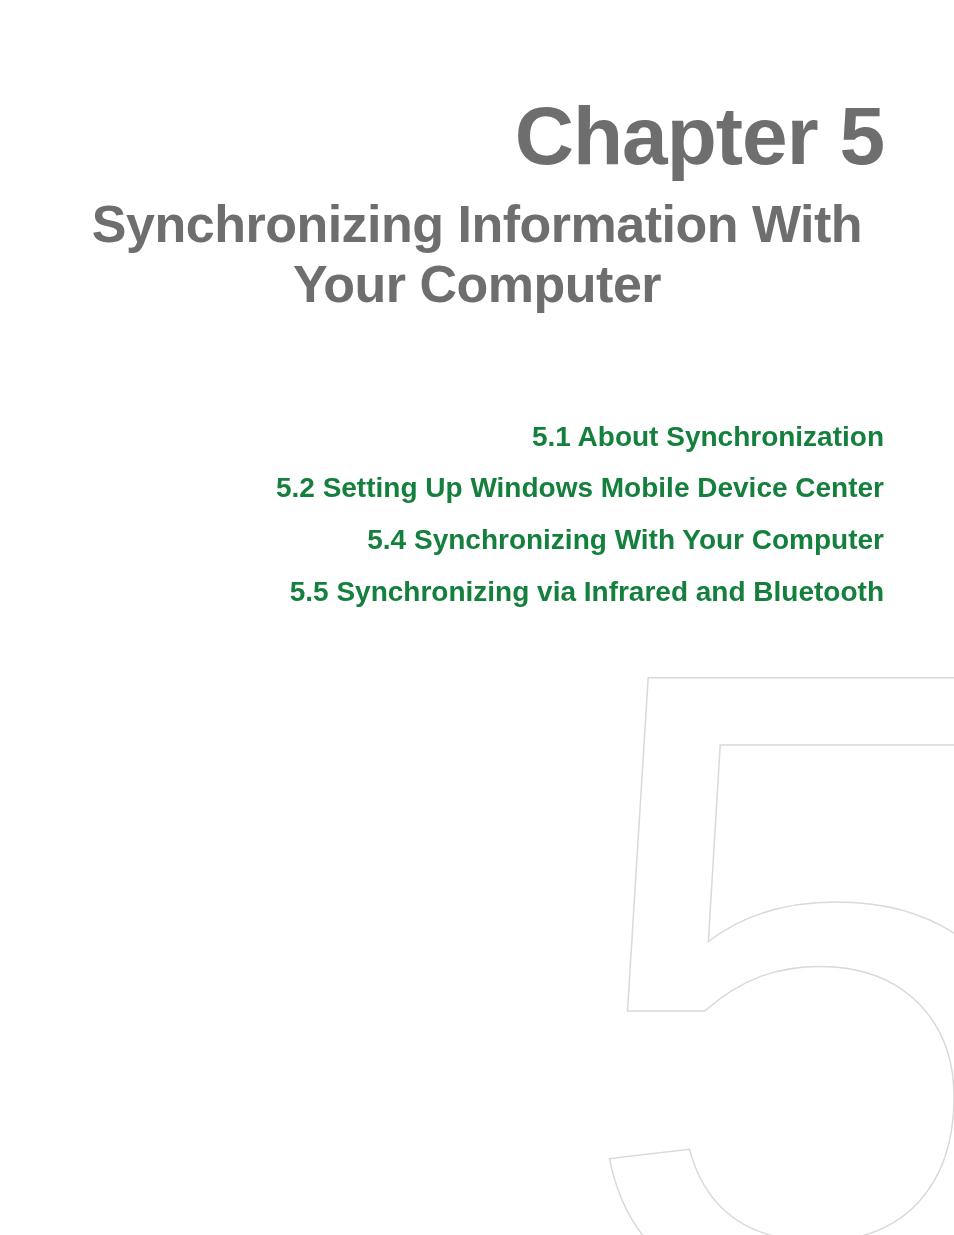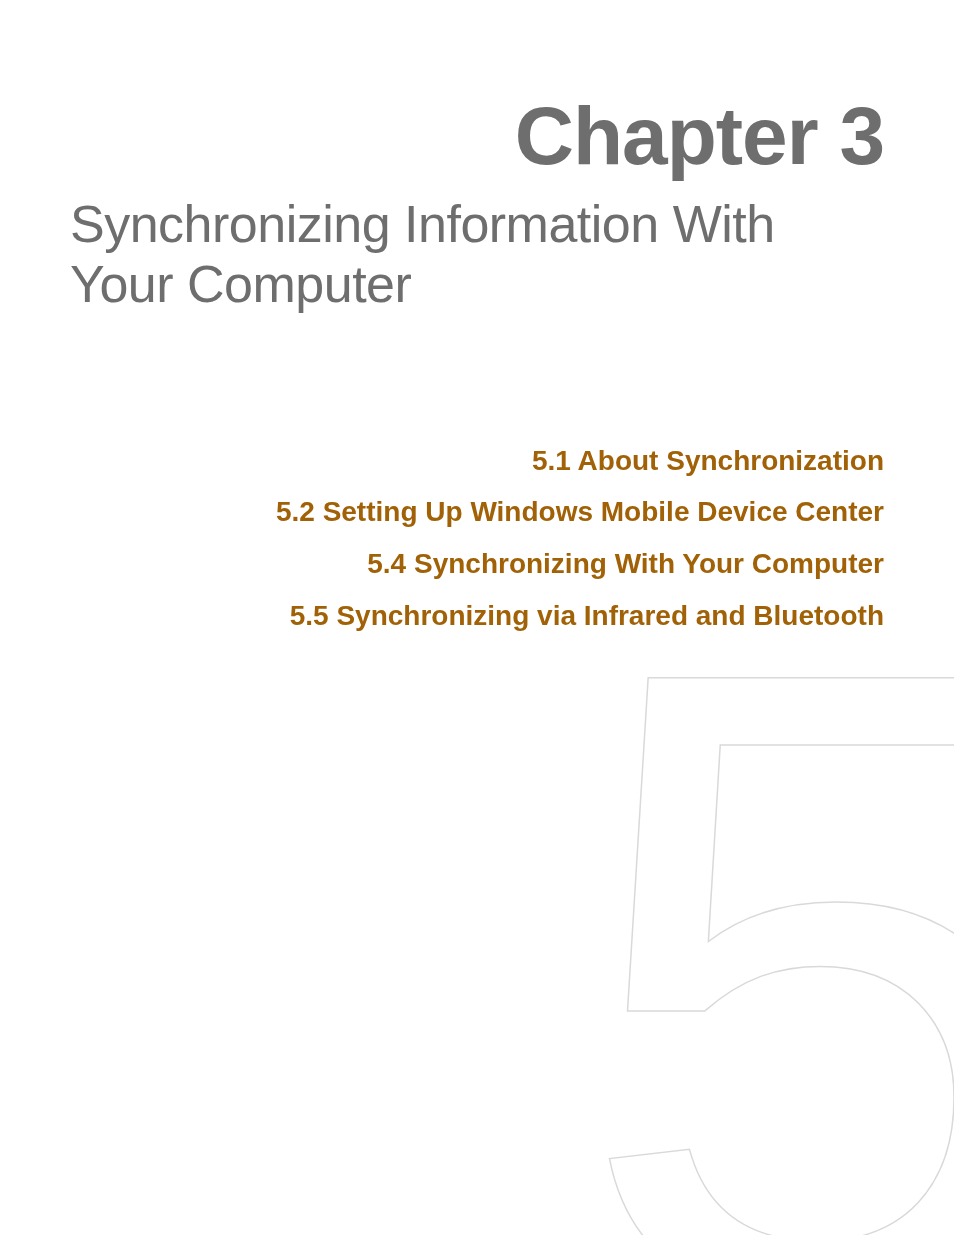--- a/index.html
+++ b/index.html
@@ -24,35 +24,35 @@
     .chapter-number {
       text-align: right;
       font-size: 82px;
       font-weight: 700;
       color: #6e6e6e;
       letter-spacing: -1px;
       line-height: 1;
       margin-bottom: 18px;
     }
     .chapter-title {
-      text-align: left;
+      text-align: center;
       font-size: 52px;
-      font-weight: 400;
+      font-weight: 700;
       color: #6e6e6e;
       line-height: 1.15;
       letter-spacing: -0.5px;
-      margin-bottom: 120px;
+      margin-bottom: 96px;
     }
     .toc {
       text-align: right;
     }
     .toc-item {
       font-size: 28px;
       font-weight: 700;
-      color: #a16207;
+      color: #15803d;
       line-height: 1.85;
       text-decoration: none;
       display: block;
     }
     .big-numeral {
       position: absolute;
       bottom: -200px;
       right: -120px;
       font-size: 900px;
       font-weight: 400;
@@ -63,21 +63,21 @@
       font-family: "Myriad Pro", "Segoe UI", Arial, sans-serif;
       user-select: none;
     }
   </style>
 </head>
 <body>
 
 <div class="page">
   <div class="big-numeral">5</div>
 
-  <h1 class="chapter-number">Chapter 3</h1>
+  <h1 class="chapter-number">Chapter 5</h1>
   <h2 class="chapter-title">Synchronizing Information With Your Computer</h2>
 
   <nav class="toc">
     <a class="toc-item">5.1  About Synchronization</a>
     <a class="toc-item">5.2  Setting Up Windows Mobile Device Center</a>
     <a class="toc-item">5.4  Synchronizing With Your Computer</a>
     <a class="toc-item">5.5  Synchronizing via Infrared and Bluetooth</a>
   </nav>
 </div>
 

